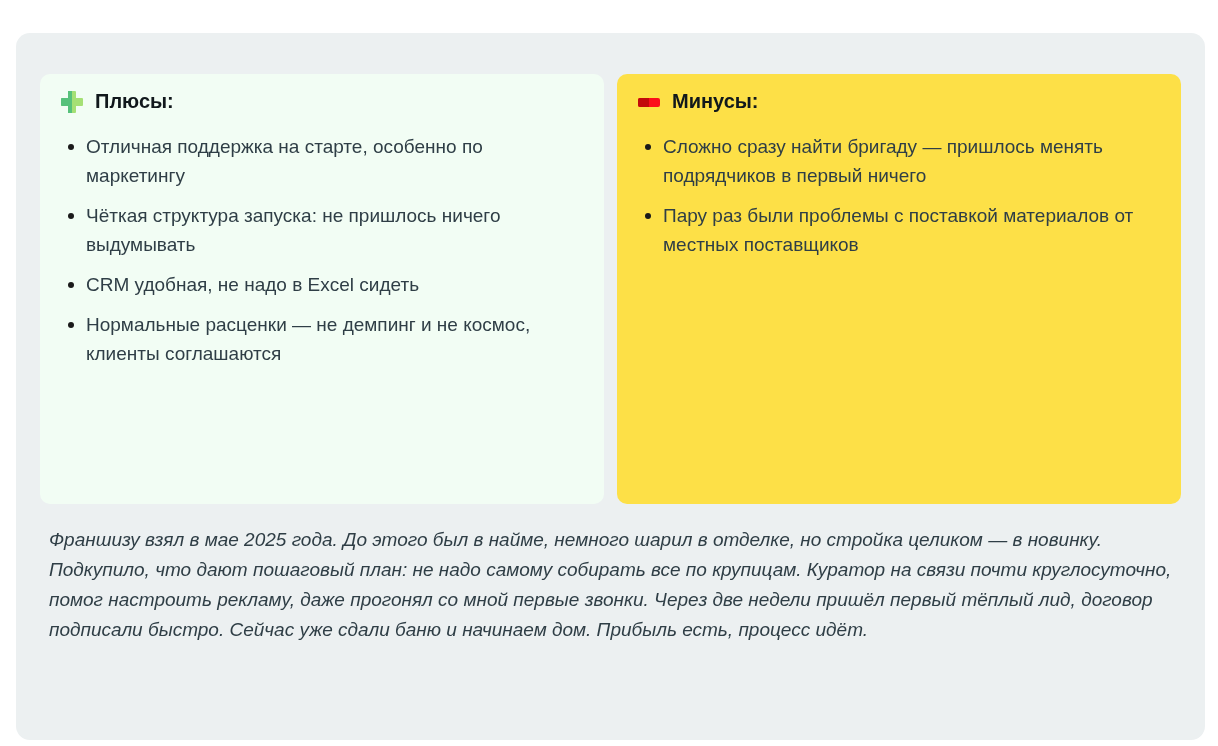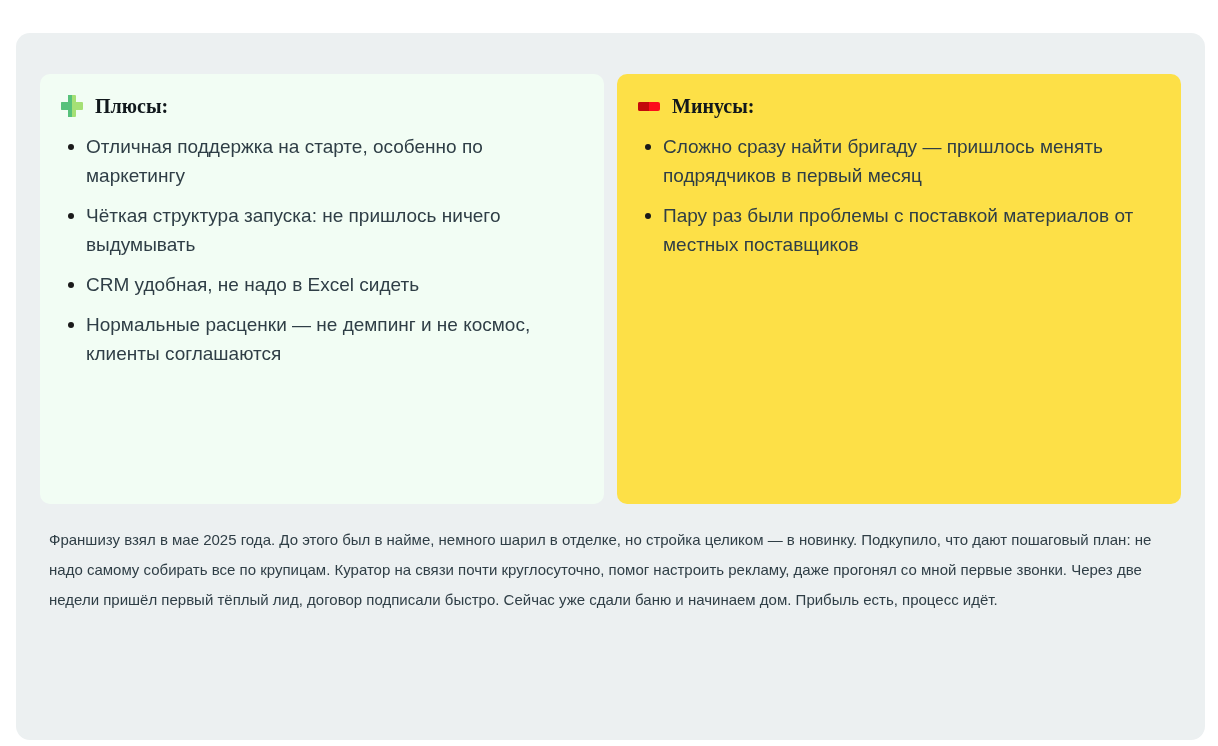--- a/index.html
+++ b/index.html
@@ -53,28 +53,27 @@
     width: 578px;
     background: #f2fdf4;
   }
   .col-cons {
     width: 578px;
     background: #fde047;
   }
 
   .col-head {
     display: flex;
-    align-items: flex-end;
+    align-items: flex-start;
     gap: 11px;
     font-size: 20px;
     font-weight: bold;
     color: #11181c;
     height: 28px;
     margin-left: 2px;
-    font-family: Liberation Serif, serif;
   }
 
   
   .icon-plus {
     position: relative;
     width: 24px;
     height: 24px;
     flex: 0 0 24px;
   }
   .icon-plus::before,
@@ -153,24 +152,25 @@
     width: 6px;
     height: 6px;
     border-radius: 50%;
     background: #1a1a1a;
   }
   .col-pros ul.bullets li { max-width: 522px; }
   .col-cons ul.bullets li { max-width: 480px; }
 
   .summary {
     margin: 21px 9px 0 9px;
-    font-size: 15px;
+    font-size: 19px;
     line-height: 30px;
     color: #2f3e46;
     max-width: 1135px;
+    font-style: italic;
   }
 </style>
 </head>
 <body>
 
 <div class="review-card">
 
 
   <div class="columns">
 
@@ -188,21 +188,21 @@
         <li>Нормальные расценки — не демпинг и не космос, клиенты соглашаются</li>
       </ul>
     </div>
 
     <div class="col col-cons">
       <div class="col-head">
         <span class="icon-minus"></span>
         <span>Минусы:</span>
       </div>
       <ul class="bullets">
-        <li>Сложно сразу найти бригаду — пришлось менять подрядчиков в первый месяц</li>
+        <li>Сложно сразу найти бригаду — пришлось менять подрядчиков в первый ничего</li>
         <li>Пару раз были проблемы с поставкой материалов от местных поставщиков</li>
       </ul>
     </div>
 
   </div>
 
   <div class="summary">Франшизу взял в мае 2025 года. До этого был в найме, немного шарил в отделке, но стройка целиком — в новинку. Подкупило, что дают пошаговый план: не надо самому собирать все по крупицам. Куратор на связи почти круглосуточно, помог настроить рекламу, даже прогонял со мной первые звонки. Через две недели пришёл первый тёплый лид, договор подписали быстро. Сейчас уже сдали баню и начинаем дом. Прибыль есть, процесс идёт.</div>
 
 </div>
 

